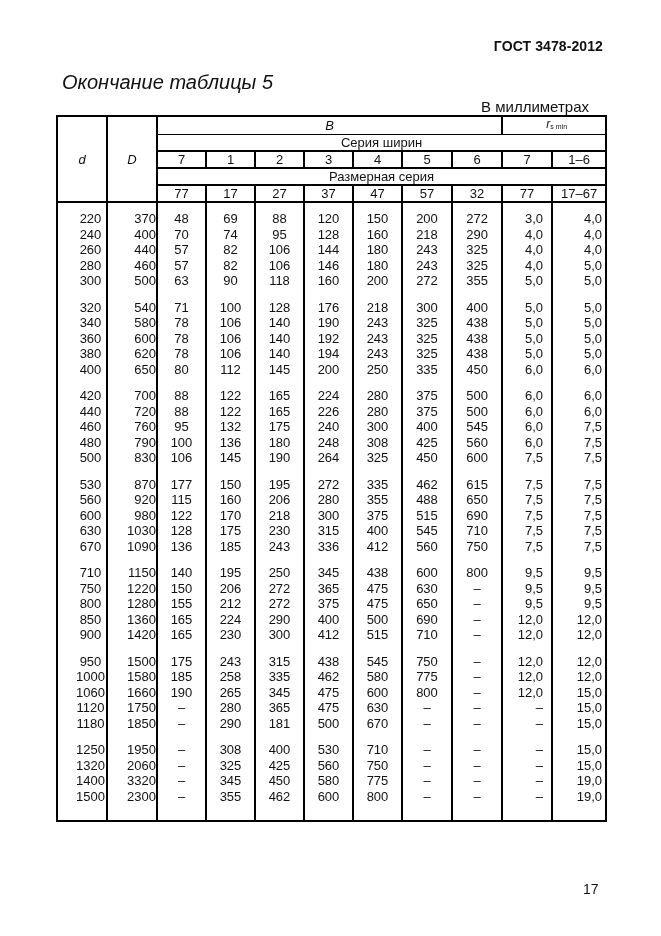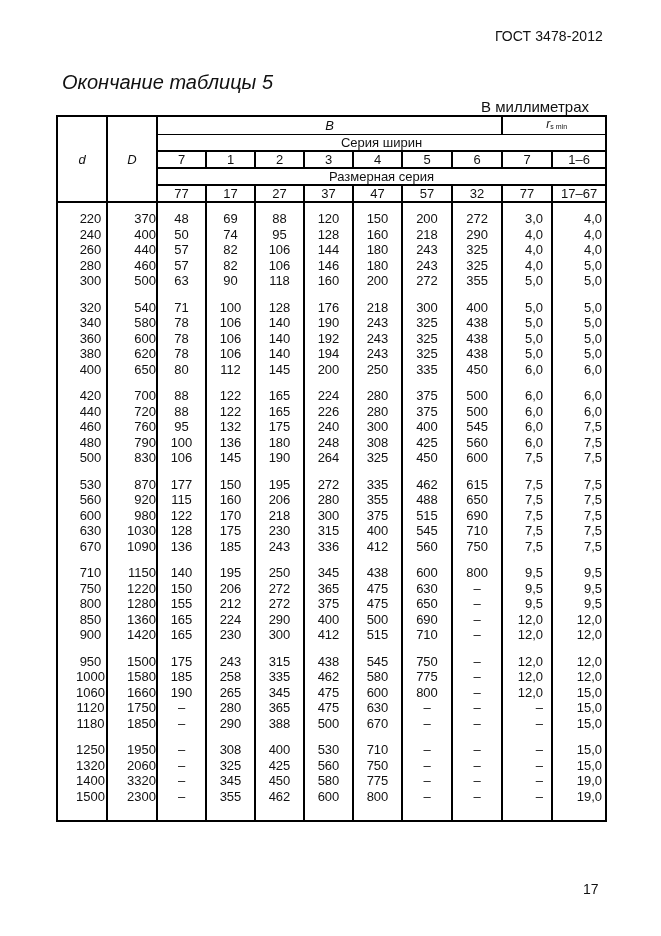--- a/index.html
+++ b/index.html
@@ -1,22 +1,22 @@
 <!DOCTYPE html>
 <html><head>
 <meta charset="utf-8">
 <style>
   html, body { margin: 0; padding: 0; background: #ffffff; }
   body {
     width: 661px; height: 936px; position: relative; overflow: hidden;
     font-family: "Liberation Sans", sans-serif; color: #111;
   }
   .doc-code {
-    position: absolute; right: 58px; top: 28px;
-    font-weight: normal; font-size: 14px; letter-spacing: 0.1px;
+    position: absolute; right: 58px; top: 38px;
+    font-weight: bold; font-size: 14px; letter-spacing: 0.1px;
   }
   .caption {
     position: absolute; left: 62px; top: 71px;
     font-style: italic; font-size: 20px;
   }
   .units {
     position: absolute; right: 72px; top: 98px;
     font-size: 15px;
   }
   .page-num {
@@ -137,21 +137,21 @@
         <td class="cell c-num">120</td>
         <td class="cell c-num">150</td>
         <td class="cell c-num">200</td>
         <td class="cell c-num">272</td>
         <td class="cell c-r">3,0</td>
         <td class="cell c-r2">4,0</td>
       </tr>
       <tr>
         <td class="cell c-d">240</td>
         <td class="cell c-D">400</td>
-        <td class="cell c-num">50</td>
+        <td class="cell c-num">70</td>
         <td class="cell c-num">74</td>
         <td class="cell c-num">95</td>
         <td class="cell c-num">128</td>
         <td class="cell c-num">160</td>
         <td class="cell c-num">218</td>
         <td class="cell c-num">290</td>
         <td class="cell c-r">4,0</td>
         <td class="cell c-r2">4,0</td>
       </tr>
       <tr>
@@ -568,21 +568,21 @@
         <td class="cell c-num">–</td>
         <td class="cell c-num">–</td>
         <td class="cell c-r">–</td>
         <td class="cell c-r2">15,0</td>
       </tr>
       <tr>
         <td class="cell c-d">1180</td>
         <td class="cell c-D">1850</td>
         <td class="cell c-num">–</td>
         <td class="cell c-num">290</td>
-        <td class="cell c-num">388</td>
+        <td class="cell c-num">181</td>
         <td class="cell c-num">500</td>
         <td class="cell c-num">670</td>
         <td class="cell c-num">–</td>
         <td class="cell c-num">–</td>
         <td class="cell c-r">–</td>
         <td class="cell c-r2">15,0</td>
       </tr>
       <tr class="grp-space">
         <td></td>
         <td></td>

